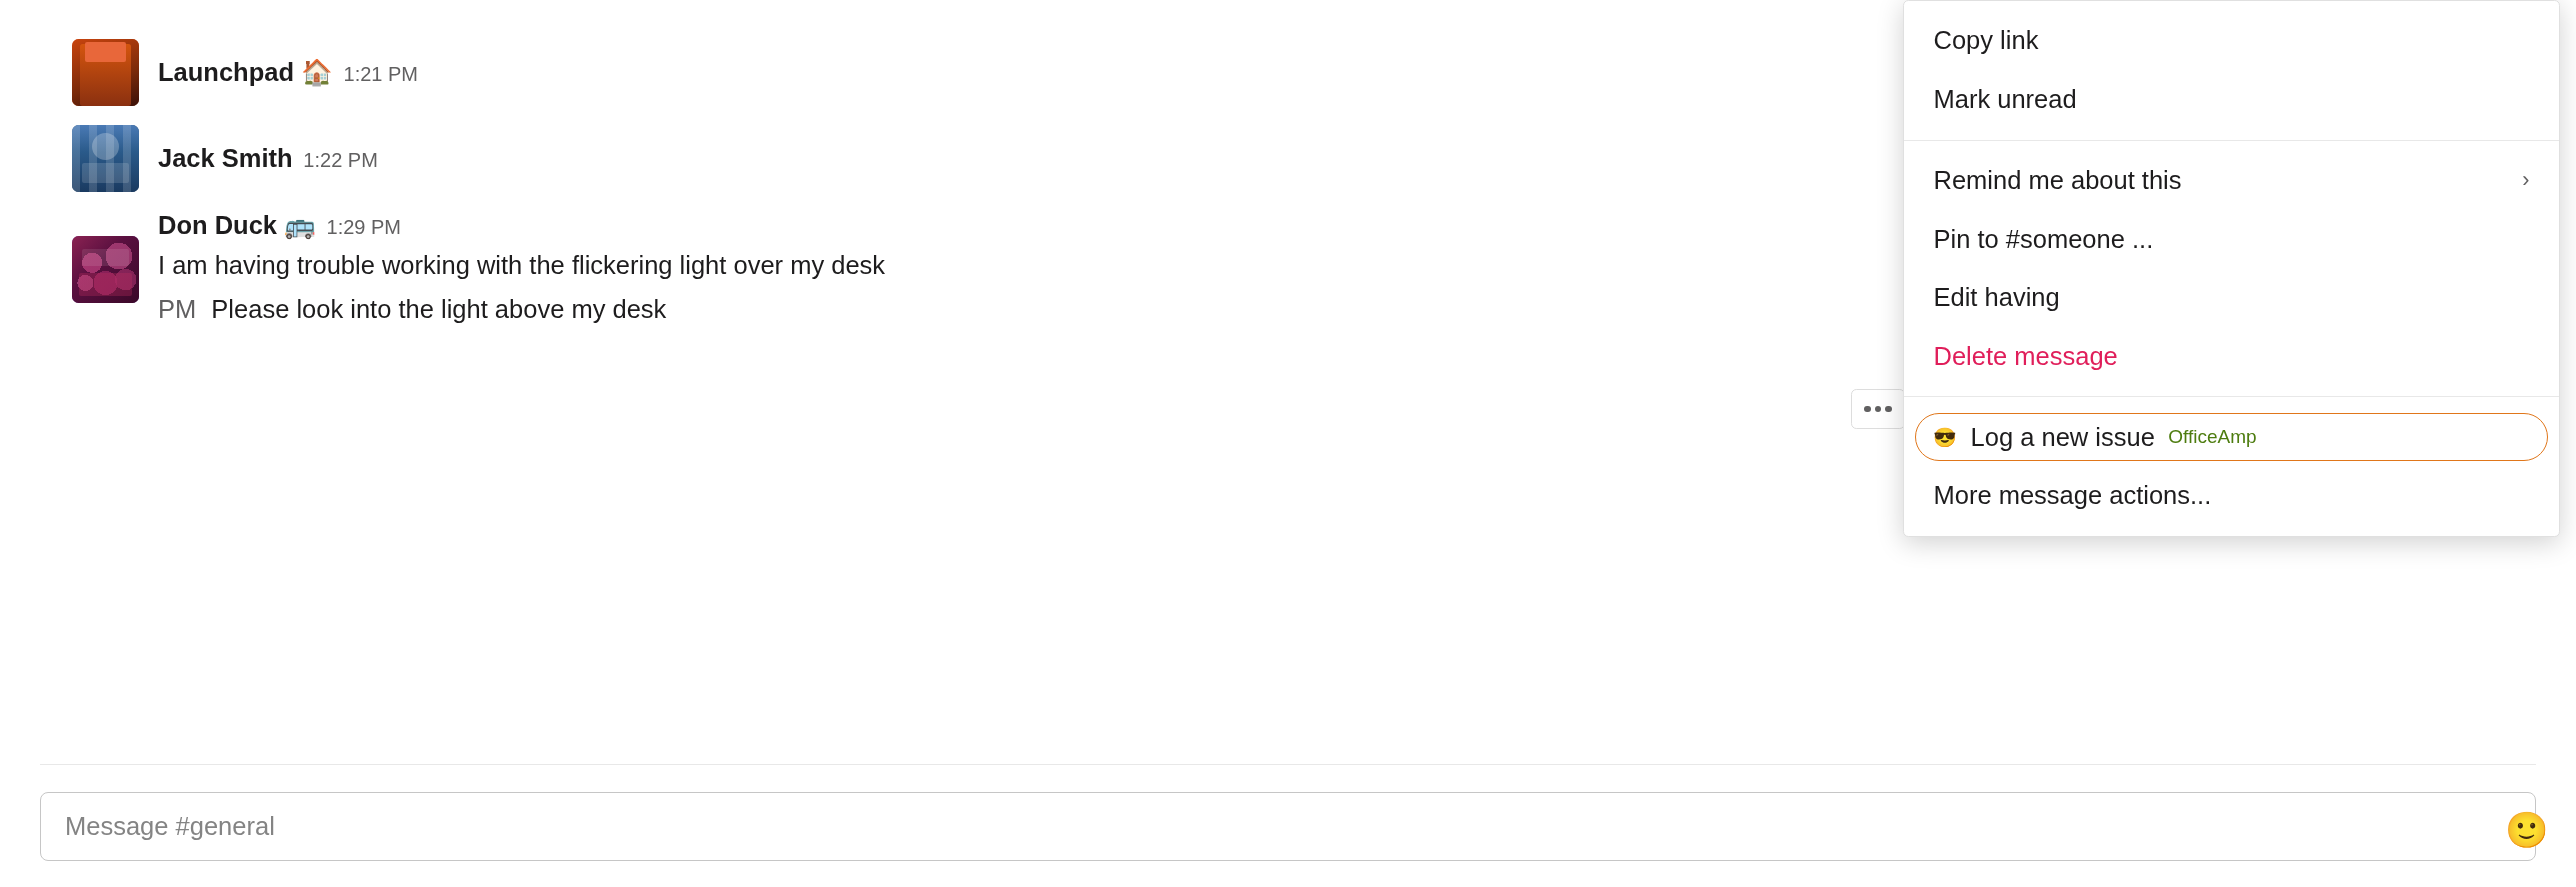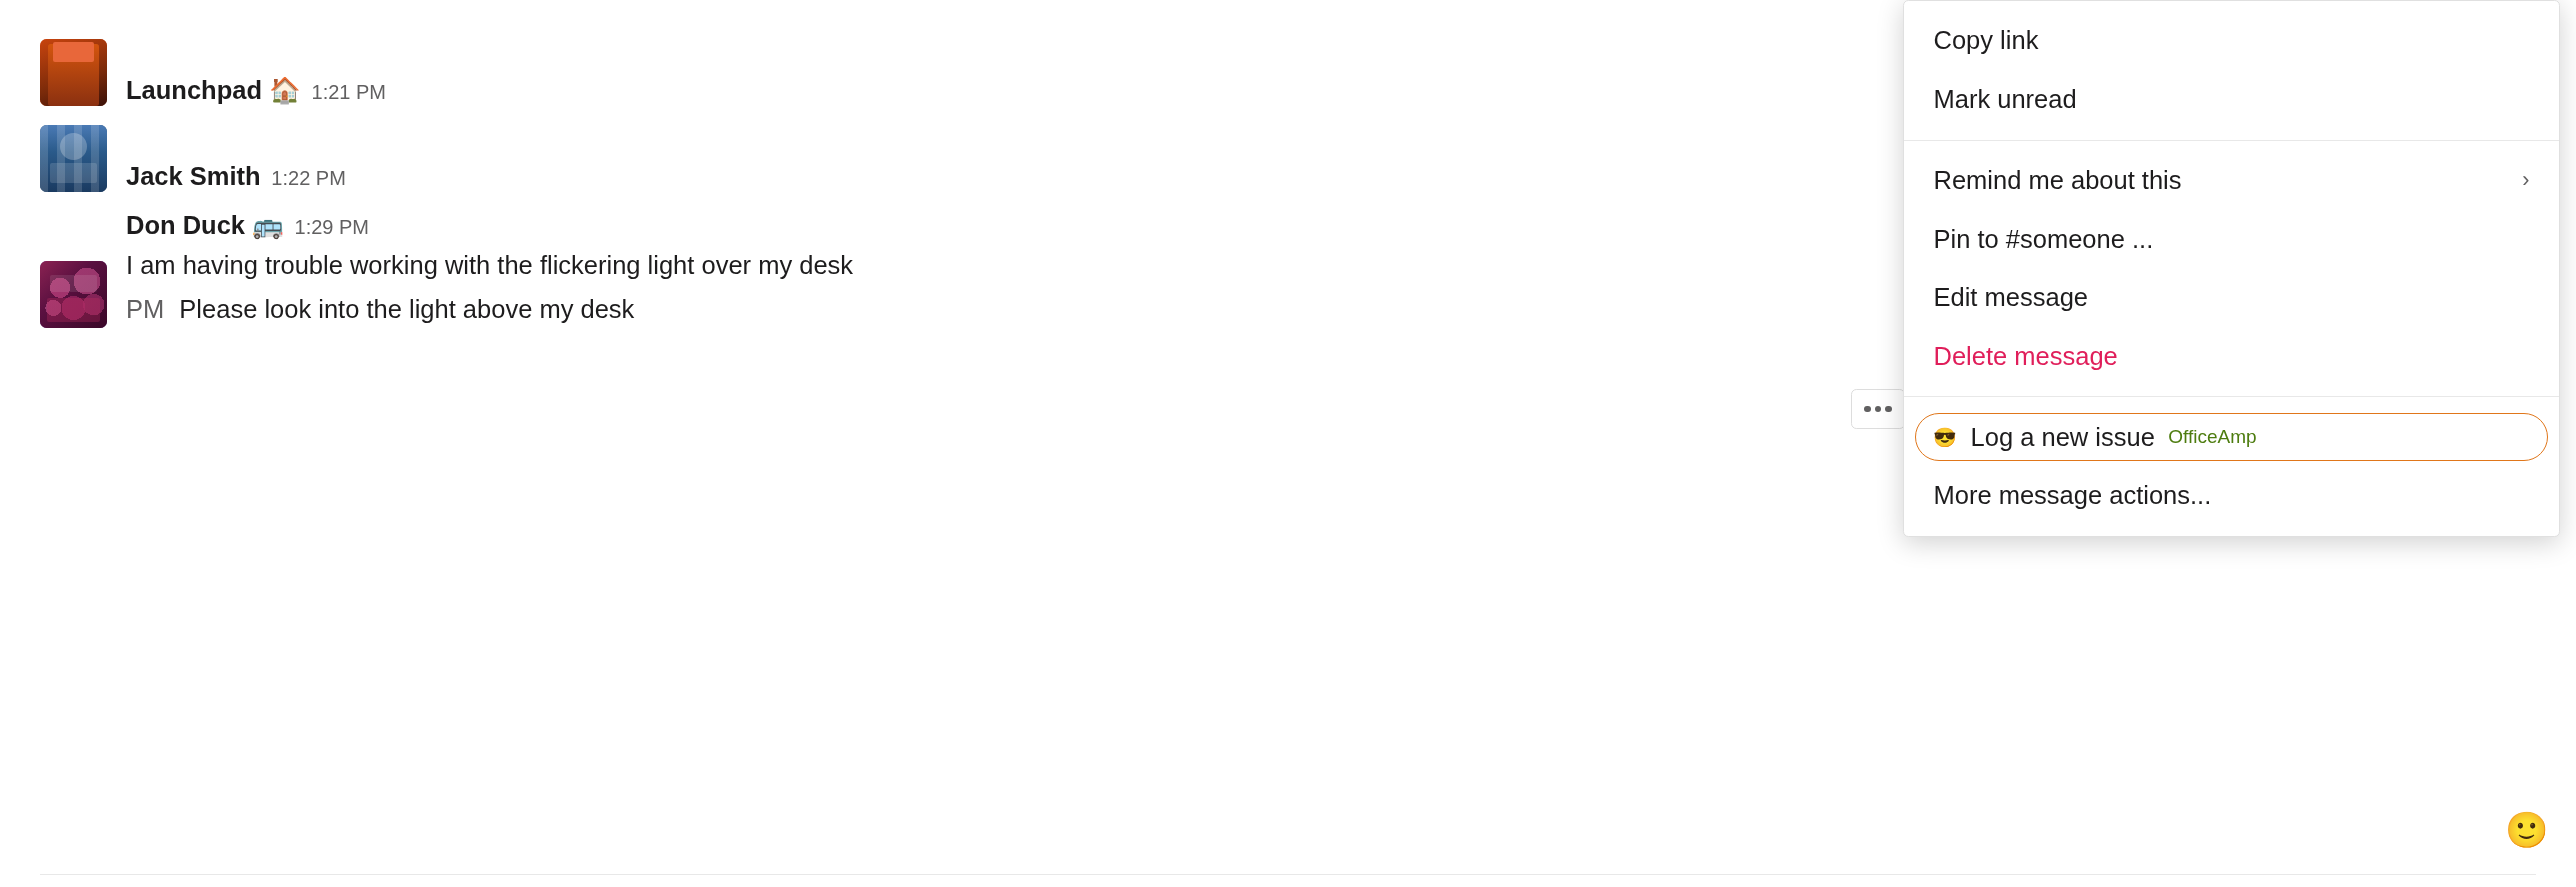--- a/index.html
+++ b/index.html
@@ -25,24 +25,25 @@
 
     .messages-list {
       flex: 1;
       display: flex;
       flex-direction: column;
       gap: 0;
     }
 
     .message-item {
       display: flex;
-      align-items: flex-end;
+      align-items: center;
       padding: 12px 0 6.7px 0;
       gap: 19px;
       position: relative;
+      margin-left: 32px;
     }
 
     .avatar {
       width: 67px;
       height: 67px;
       border-radius: 6.7px;
       flex-shrink: 0;
       overflow: hidden;
       background: #ccc;
     }
@@ -350,20 +351,23 @@
           <span class="time-prefix">PM</span>
           <span>Please look into the light above my desk</span>
         </div>
       </div>
     </div>
 
   </div>
 
   <hr class="divider">
 
+  <div class="message-input-area">
+    <span class="message-input-placeholder">Message #general</span>
+  </div>
 
   <div class="more-actions-btn">
     <div class="dot"></div>
     <div class="dot"></div>
     <div class="dot"></div>
   </div>
 
   <div class="emoji-btn">🙂</div>
 
   <div class="context-menu">
@@ -379,21 +383,21 @@
 
     <div class="context-menu-section">
       <div class="context-menu-item">
         <span>Remind me about this</span>
         <span class="chevron">›</span>
       </div>
       <div class="context-menu-item">
         <span>Pin to #someone ...</span>
       </div>
       <div class="context-menu-item">
-        <span>Edit message</span>
+        <span>Edit having</span>
       </div>
       <div class="context-menu-item delete">
         <span>Delete message</span>
       </div>
     </div>
 
     <div class="context-menu-section">
       <div class="officeamp-highlight">
         <div class="item-icon">
           <span style="font-size:19px;">😎</span>

